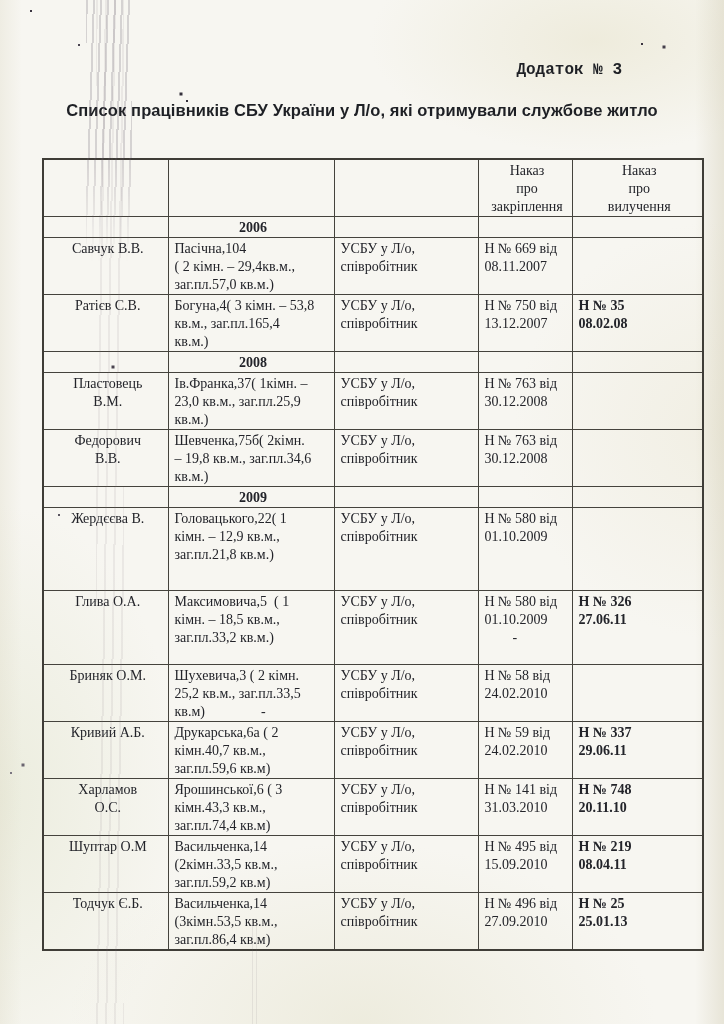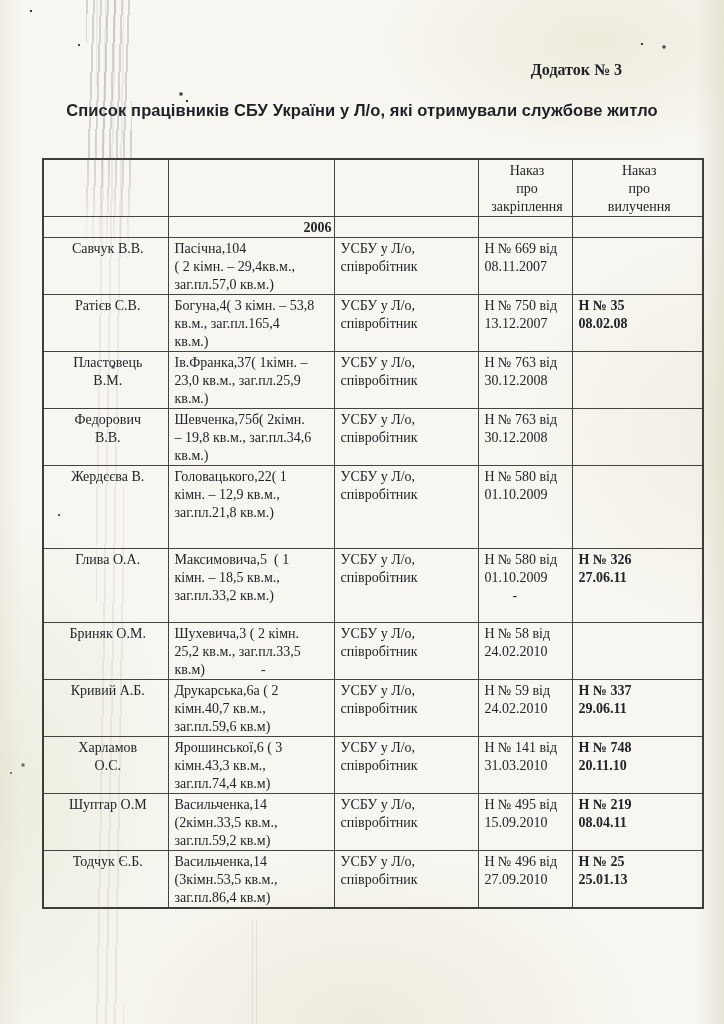--- a/index.html
+++ b/index.html
@@ -48,21 +48,21 @@
       186px 100px 0 0 #35303c,
       641px 43px 0 0 #3a3440,
       663px 46px 0 0.5px #443f4a,
       112px 366px 0 0.5px #4a4450,
       58px 514px 0 0 #5a5560,
       22px 764px 0 0.5px #6a6570,
       10px 772px 0 0 #7a7580;
   }
   .appendix {
     position: absolute; top: 61px; right: 102px; z-index: 2;
-    font-family: Liberation Serif, serif;
+    font-family: Liberation Mono, monospace;
     font-weight: bold; font-size: 16px; color: #1e2025;
   }
   .title {
     position: absolute; top: 101px; left: 0; width: 724px; z-index: 2;
     text-align: center;
     font-family: "Liberation Sans", sans-serif;
     font-weight: bold; font-size: 16.5px; color: #1e2025;
     letter-spacing: 0.1px;
   }
   table.doc-table {
@@ -80,21 +80,21 @@
     line-height: 18px;
     white-space: pre;
     overflow: hidden;
   }
   td.hdr {
     text-align: center;
     font-size: 15px;
     padding: 3px 2px 0 2px;
   }
   td.year {
-    text-align: right;
+    text-align: center;
     font-weight: bold;
     font-size: 15px;
     line-height: 15px;
     padding: 1px 0 0 0;
   }
   td.name {
     text-align: center;
     padding-left: 2px;
     padding-right: 2px;
   }
@@ -162,20 +162,27 @@
 кв.м., заг.пл.165,4
 кв.м.)</td>
         <td>УСБУ у Л/о,
 співробітник</td>
         <td class="ord">Н № 750 від
 13.12.2007</td>
         <td class="ord2">Н № 35
 08.02.08</td>
       </tr>
 
+      <tr style="height:18px">
+        <td></td>
+        <td class="year">2008</td>
+        <td></td>
+        <td></td>
+        <td></td>
+      </tr>
 
       <tr style="height:53px">
         <td class="name">Пластовець
 В.М.</td>
         <td>Ів.Франка,37( 1кімн. –
 23,0 кв.м., заг.пл.25,9
 кв.м.)</td>
         <td>УСБУ у Л/о,
 співробітник</td>
         <td class="ord">Н № 763 від
@@ -189,20 +196,27 @@
         <td>Шевченка,75б( 2кімн.
 – 19,8 кв.м., заг.пл.34,6
 кв.м.)</td>
         <td>УСБУ у Л/о,
 співробітник</td>
         <td class="ord">Н № 763 від
 30.12.2008</td>
         <td class="ord2"></td>
       </tr>
 
+      <tr style="height:18px">
+        <td></td>
+        <td class="year">2009</td>
+        <td></td>
+        <td></td>
+        <td></td>
+      </tr>
 
       <tr style="height:83px">
         <td class="name">Жердєєва В.</td>
         <td>Головацького,22( 1
 кімн. – 12,9 кв.м.,
 заг.пл.21,8 кв.м.)</td>
         <td>УСБУ у Л/о,
 співробітник</td>
         <td class="ord">Н № 580 від
 01.10.2009</td>

